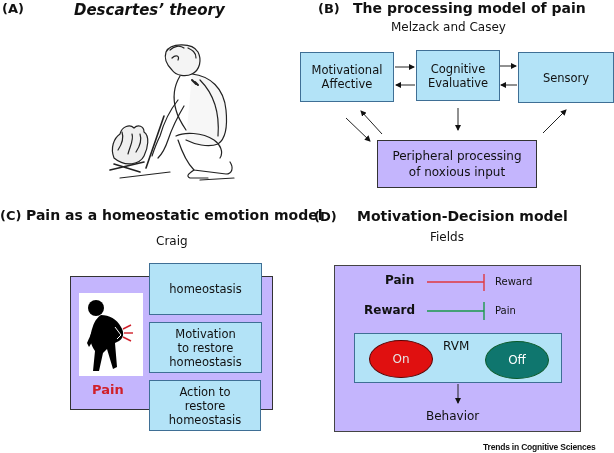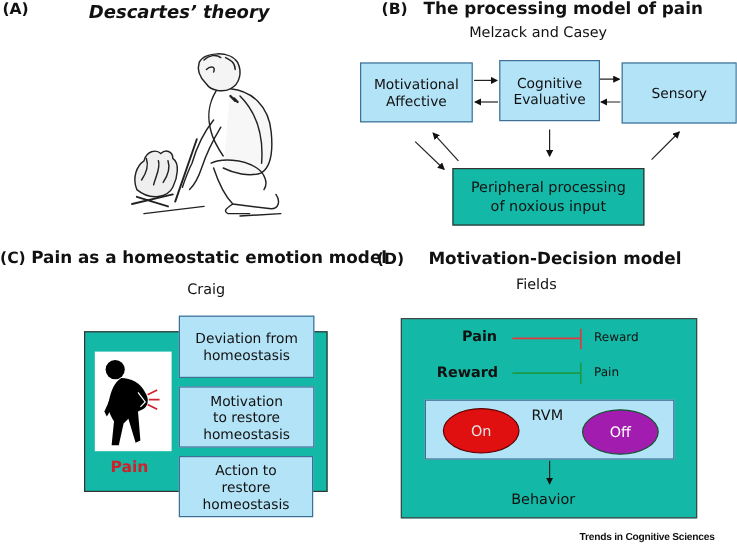--- a/index.html
+++ b/index.html
@@ -5,21 +5,21 @@
     html, body { margin: 0; padding: 0; background: #ffffff; }
     body { width: 614px; height: 453px; position: relative; overflow: hidden;
            font-family: "DejaVu Sans", sans-serif; color: #111; }
     .abs { position: absolute; }
     .lbl { font-weight: bold; font-size: 13px; }
     .title { font-weight: bold; font-size: 14px; white-space: nowrap; }
     .sub { font-size: 12px; white-space: nowrap; }
     .bluebox { position: absolute; background: #b3e3f7; border: 1px solid #3f6f95;
                display: flex; align-items: center; justify-content: center; text-align: center;
                font-size: 11.5px; line-height: 14px; box-sizing: border-box; }
-    .greybox { position: absolute; background: #14b8a6; border: 1px solid #333;
+    .greybox { position: absolute; background: #c4b5fd; border: 1px solid #333;
                box-sizing: border-box; }
     svg.overlay { position: absolute; left: 0; top: 0; width: 614px; height: 453px; pointer-events: none; }
     .footer { font-family: "Liberation Sans", sans-serif; font-weight: bold; font-size: 8.5px;
               letter-spacing: -0.2px; white-space: nowrap; }
   </style>
 </head>
 <body>
 
 <div>
   <div class="abs lbl" style="left:2px; top:1px;">(A)</div>
@@ -102,21 +102,20 @@
         <path d="M44 36 L52 32"></path>
         <path d="M45 40 L54 40"></path>
         <path d="M44 44 L52 48"></path>
       </g>
     </svg>
   </div>
   <div class="abs" style="left: 92px; top: 382px; font-weight: bold; font-size: 13px; color: rgb(208, 32, 42);">Pain</div>
 
   <div class="bluebox" style="left:149px; top:263px; width:113px; height:52px;">
     <div>
-      <div>Deviation from</div>
       <div>homeostasis</div>
     </div>
   </div>
   <div class="bluebox" style="left:149px; top:322px; width:113px; height:51px;">
     <div>
       <div>Motivation</div>
       <div>to restore</div>
       <div>homeostasis</div>
     </div>
   </div>
@@ -140,21 +139,21 @@
   <div class="abs" style="left:495px; top:276px; font-size:10px;">Reward</div>
   <div class="abs" style="left:364px; top:303px; font-weight:bold; font-size:12px;">Reward</div>
   <div class="abs" style="left:495px; top:305px; font-size:10px;">Pain</div>
 
   <div class="abs" style="left:354px; top:333px; width:208px; height:50px; background:#b3e3f7; border:1px solid #3f6f95; box-sizing:border-box;"></div>
   <div class="abs" style="left:443px; top:339px; font-size:12px;">RVM</div>
 
   <div class="abs" style="left:369px; top:340px; width:64px; height:38px; border-radius:50%; background:#e01010; border:1px solid #5a0000; box-sizing:border-box; display:flex; align-items:center; justify-content:center; color:#e5e5e5; font-size:12px;">
     <span>On</span>
   </div>
-  <div class="abs" style="left:485px; top:341px; width:64px; height:38px; border-radius:50%; background:#a21caf; border:1px solid #0a5a2a; box-sizing:border-box; display:flex; align-items:center; justify-content:center; color:#fff; font-size:12px;">
+  <div class="abs" style="left:485px; top:341px; width:64px; height:38px; border-radius:50%; background:#0f766e; border:1px solid #0a5a2a; box-sizing:border-box; display:flex; align-items:center; justify-content:center; color:#fff; font-size:12px;">
     <span>Off</span>
   </div>
 
   <div class="abs" style="left:426px; top:409px; font-size:12px;">Behavior</div>
 </div>
 
 <svg class="overlay" viewBox="0 0 614 453">
   <defs>
     <marker id="ah" markerWidth="6" markerHeight="6" refX="5" refY="3" orient="auto">
       <path d="M0,0 L6,3 L0,6 Z" fill="#111"></path>

